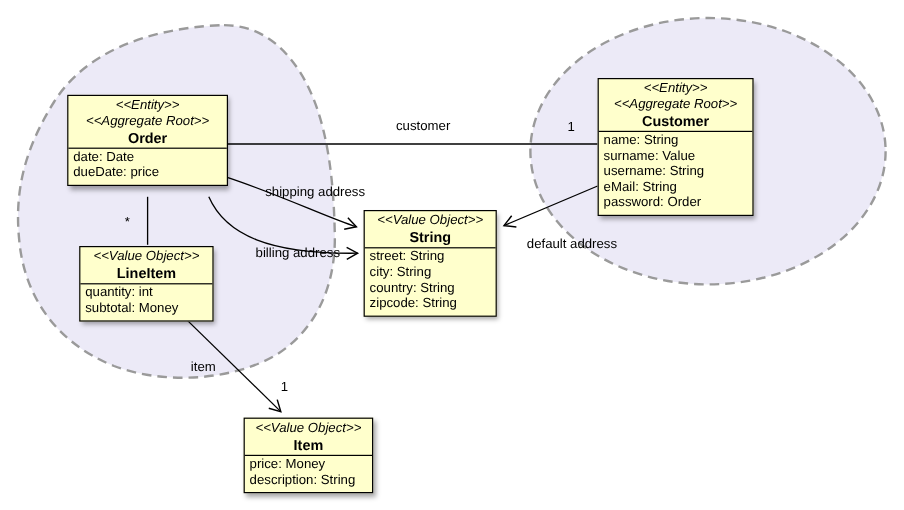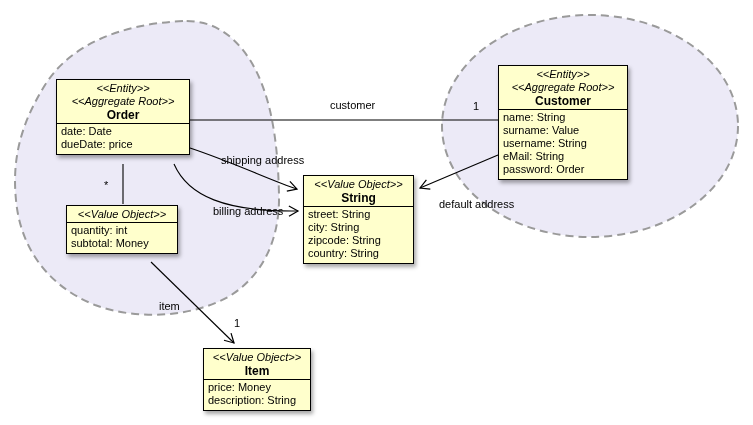--- a/index.html
+++ b/index.html
@@ -82,37 +82,38 @@
       <div class="attr">surname: Value</div>
       <div class="attr">username: String</div>
       <div class="attr">eMail: String</div>
       <div class="attr">password: Order</div>
     </div>
   </div>
 
   <div class="uml-class" style="left:66px; top:205px; width:110px;">
     <div class="head">
       <div class="stereo">&lt;&lt;Value Object&gt;&gt;</div>
+      <div class="cname">LineItem</div>
     </div>
     <div class="attrs">
       <div class="attr">quantity: int</div>
       <div class="attr">subtotal: Money</div>
     </div>
   </div>
 
   <div class="uml-class" style="left:303px; top:175px; width:109px;">
     <div class="head">
       <div class="stereo">&lt;&lt;Value Object&gt;&gt;</div>
       <div class="cname">String</div>
     </div>
     <div class="attrs">
       <div class="attr">street: String</div>
       <div class="attr">city: String</div>
+      <div class="attr">country: String</div>
       <div class="attr">zipcode: String</div>
-      <div class="attr">country: String</div>
     </div>
   </div>
 
   <div class="uml-class" style="left:203px; top:348px; width:106px;">
     <div class="head">
       <div class="stereo">&lt;&lt;Value Object&gt;&gt;</div>
       <div class="cname">Item</div>
     </div>
     <div class="attrs">
       <div class="attr">price: Money</div>

